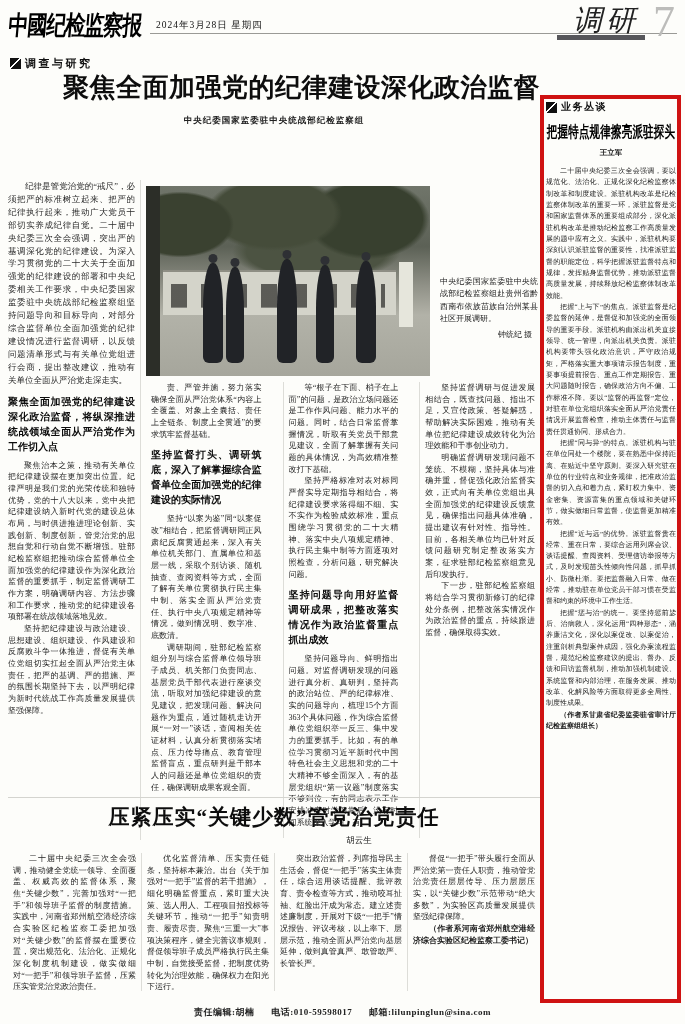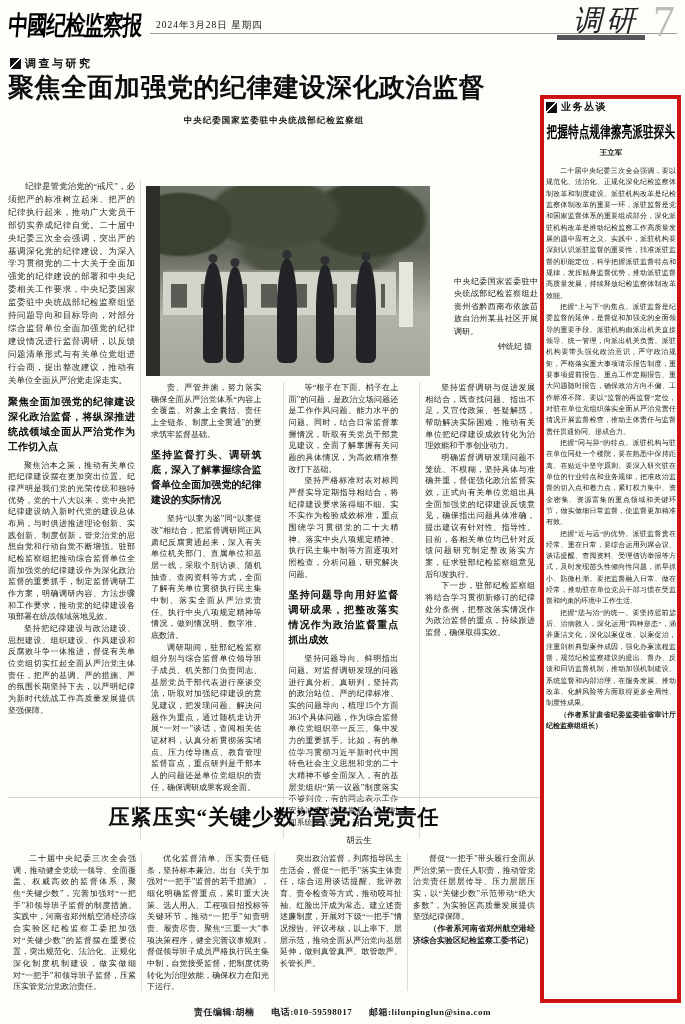--- a/index.html
+++ b/index.html
@@ -18,28 +18,28 @@
   .section-name { position:absolute; right:46px; top:1px; font-size:29px; letter-spacing:4px; color:#222;font-style:italic; }
   .section-bar { position:absolute; right:40px; top:35px; width:88px; height:5px; background:#56565a; }
   .page-num { position:absolute; right:10px; top:-4px; font-size:44px; color:#bcbcba; font-weight:400; }
   
   .kicker { display:flex; align-items:center; gap:4px; }
   .kicker-icon { width:11px; height:11px; background:#111; flex:0 0 auto;
     background-image: linear-gradient(135deg, transparent 42%, #fff 42%, #fff 52%, transparent 52%); }
   .kicker-label { font-size:11px; font-weight:700; letter-spacing:2.5px; color:#111; }
   .main-kicker { position:absolute; left:10px; top:56px; }
   
-  .main-headline { position:absolute; left:8px; top:70px; width:532px; text-align:left;
+  .main-headline { position:absolute; left:8px; top:70px; width:532px; text-align:right;
     font-size:26px; font-weight:900; letter-spacing:0.5px; color:#0d0d0d; }
   .main-byline { position:absolute; left:8px; top:115px; width:532px; text-align:center;
     font-size:8.5px; font-weight:700; letter-spacing:1px; color:#222; }
   .main-body { position:absolute; left:8px; top:134px; width:532px; height:660px; display:flex;margin-top:46px; }
   .colA { width:132px; height:660px; overflow:hidden; padding-right:5px; }
   .main-right { width:400px; height:660px; border-left:1px solid #ddddd8; padding-left:5px; }
-  .photo-row { display:flex; height:198px;gap:14px; }
+  .photo-row { display:flex; height:198px; }
   .photo { position:relative; width:284px; height:190px; margin-top:6px; overflow:hidden;
     background: linear-gradient(180deg,#70756a 0%,#5c6156 32%,#8f9086 52%,#b2b2a8 68%,#a6a69c 100%); }
   .trees { position:absolute; left:0; top:0; width:100%; height:58%;
     background:
       radial-gradient(ellipse 90px 55px at 12% 35%, #3a4130 55%, rgba(58,65,48,0) 60%),
       radial-gradient(ellipse 110px 60px at 45% 25%, #454c3a 55%, rgba(69,76,58,0) 62%),
       radial-gradient(ellipse 100px 65px at 78% 30%, #38402f 55%, rgba(56,64,47,0) 62%),
       radial-gradient(ellipse 140px 50px at 60% 60%, #4c5342 50%, rgba(76,83,66,0) 60%); }
   .trunk { position:absolute; left:0; top:0; width:14px; height:100%; background:#2c2e28; }
   .board-wall { position:absolute; left:6%; top:44%; width:82%; height:24%; background:#d4d4ca;

